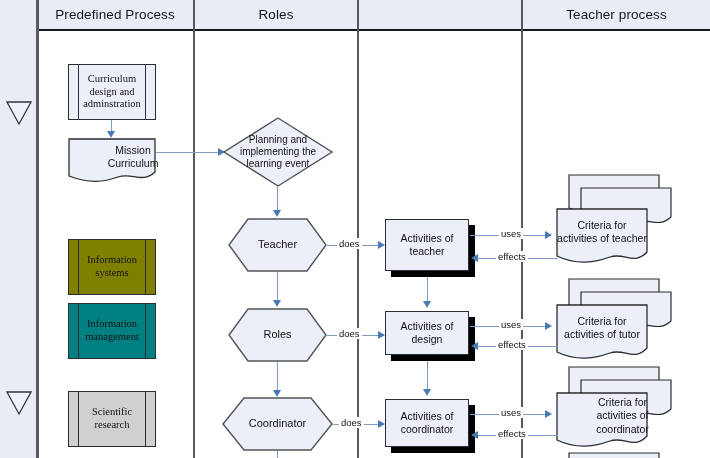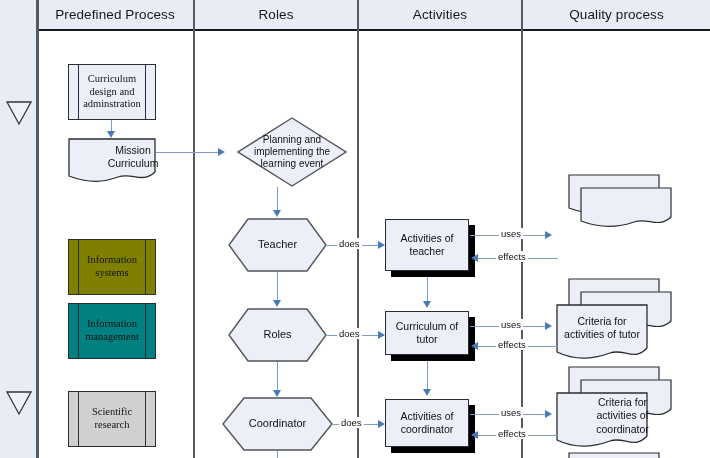--- a/index.html
+++ b/index.html
@@ -83,22 +83,21 @@
   </div>
   <div class="gtri" style="top:390px;">
     <svg width="26" height="26" viewBox="0 0 26 26">
         <polygon points="1,2 25,2 13,24" fill="#eef1f7" stroke="#33363b" stroke-width="1.3"></polygon>
       </svg>
   </div>
 
   <div class="hdr-band"></div>
   <div class="hdr-cell" style="left:37px;width:156px;">Predefined Process</div>
   <div class="hdr-cell" style="left:195px;width:162px;">Roles</div>
-  <div class="hdr-cell" style="left:359px;width:162px;">Activities</div>
-  <div class="hdr-cell" style="left:523px;width:187px;">Quality process</div>
+  <div class="hdr-cell" style="left:523px;width:187px;">Teacher process</div>
   <div class="hdr-rule"></div>
 
   <div class="vdiv" style="left:37px;"></div>
   <div class="vdiv" style="left:193px;"></div>
   <div class="vdiv" style="left:357px;"></div>
   <div class="vdiv" style="left:521px;"></div>
 
   <div class="nd pdp" style="left:68px;top:64px;width:88px;height:56px;">
     <span style="padding:0 11px;">Curriculum design and adminstration</span>
   </div>
@@ -121,21 +120,21 @@
   <div class="nd pdp" style="left:68px;top:391px;width:88px;height:56px;background:#d0d0d0;">
     <span style="padding:0 11px;">Scientific research</span>
   </div>
 
   <div class="ln lnv" style="left:111px;top:120px;height:12px;"></div>
   <div class="arw arw-d" style="left:107px;top:131px;"></div>
 
   <div class="ln lnh" style="left:156px;top:152px;width:63px;"></div>
   <div class="arw arw-r" style="left:218px;top:148px;"></div>
 
-  <div class="dmdwrap" style="left:237px;top:117px;width:110px;height:70px;">
+  <div class="dmdwrap" style="left:223px;top:117px;width:110px;height:70px;">
     <svg width="110" height="70" viewBox="0 0 110 70">
       <polygon points="55,1 109,35 55,69 1,35" fill="#eceff7" stroke="#51545a" stroke-width="1.4"></polygon>
     </svg>
     <div class="dmdlbl">Planning and implementing the learning event</div>
   </div>
 
   <div class="ln lnv" style="left:277px;top:187px;height:24px;"></div>
   <div class="arw arw-d" style="left:273px;top:210px;"></div>
 
   <div class="hexwrap" style="left:228px;top:218px;width:99px;height:54px;">
@@ -185,21 +184,21 @@
         <span>Activities of teacher</span>
       </div>
   </div>
 
   <div class="ln lnv" style="left:427px;top:277px;height:25px;"></div>
   <div class="arw arw-d" style="left:423px;top:301px;"></div>
 
   <div class="act" style="left:385px;top:311px;width:84px;height:44px;">
     <div class="shadow"></div>
     <div class="face">
-        <span>Curriculum of tutor</span>
+        <span>Activities of design</span>
       </div>
   </div>
 
   <div class="ln lnv" style="left:427px;top:361px;height:29px;"></div>
   <div class="arw arw-d" style="left:423px;top:389px;"></div>
 
   <div class="act" style="left:385px;top:399px;width:84px;height:48px;">
     <div class="shadow"></div>
     <div class="face">
         <span>Activities of coordinator</span>
@@ -209,20 +208,26 @@
   <div class="docwrap" style="left:568px;top:174px;width:92px;height:42px;">
     <svg width="92" height="42" viewBox="0 0 92 42">
         <path d="M1,1 H91 V30 C78,42 68,30 54,35 C40,40 22,42 1,34 Z" fill="#eceff7" stroke="#2a2d31" stroke-width="1.2"></path>
       </svg>
   </div>
   <div class="docwrap" style="left:580px;top:187px;width:92px;height:42px;">
     <svg width="92" height="42" viewBox="0 0 92 42">
         <path d="M1,1 H91 V30 C78,42 68,30 54,35 C40,40 22,42 1,34 Z" fill="#eceff7" stroke="#2a2d31" stroke-width="1.2"></path>
       </svg>
   </div>
+  <div class="docwrap" style="left:556px;top:208px;width:92px;height:58px;">
+    <svg width="92" height="58" viewBox="0 0 92 58">
+        <path d="M1,1 H91 V44 C78,58 68,44 54,49 C40,54 22,58 1,48 Z" fill="#eceff7" stroke="#2a2d31" stroke-width="1.3"></path>
+      </svg>
+    <div class="doclbl" style="top:6px;height:36px;">Criteria for activities of teacher</div>
+  </div>
 
   <div class="docwrap" style="left:568px;top:278px;width:92px;height:42px;">
     <svg width="92" height="42" viewBox="0 0 92 42">
         <path d="M1,1 H91 V30 C78,42 68,30 54,35 C40,40 22,42 1,34 Z" fill="#eceff7" stroke="#2a2d31" stroke-width="1.2"></path>
       </svg>
   </div>
   <div class="docwrap" style="left:580px;top:291px;width:92px;height:42px;">
     <svg width="92" height="42" viewBox="0 0 92 42">
         <path d="M1,1 H91 V30 C78,42 68,30 54,35 C40,40 22,42 1,34 Z" fill="#eceff7" stroke="#2a2d31" stroke-width="1.2"></path>
       </svg>

